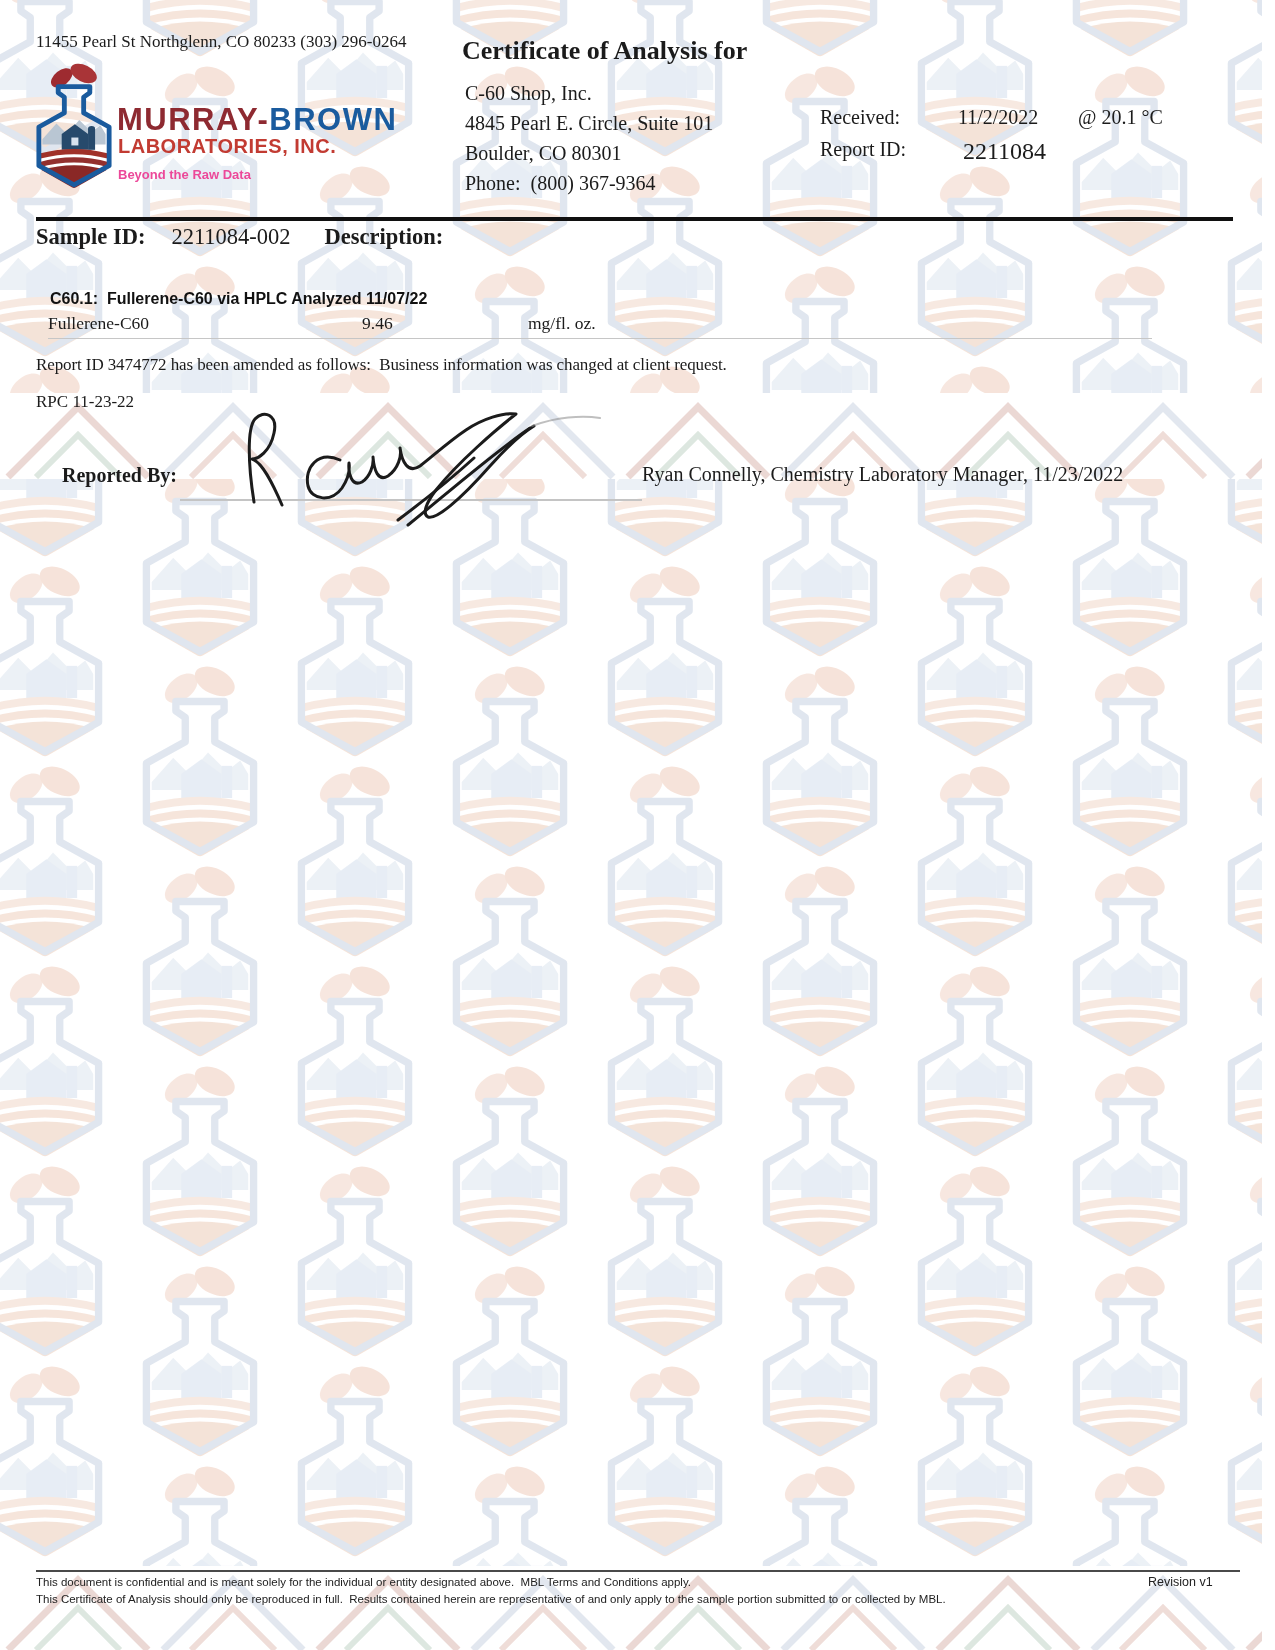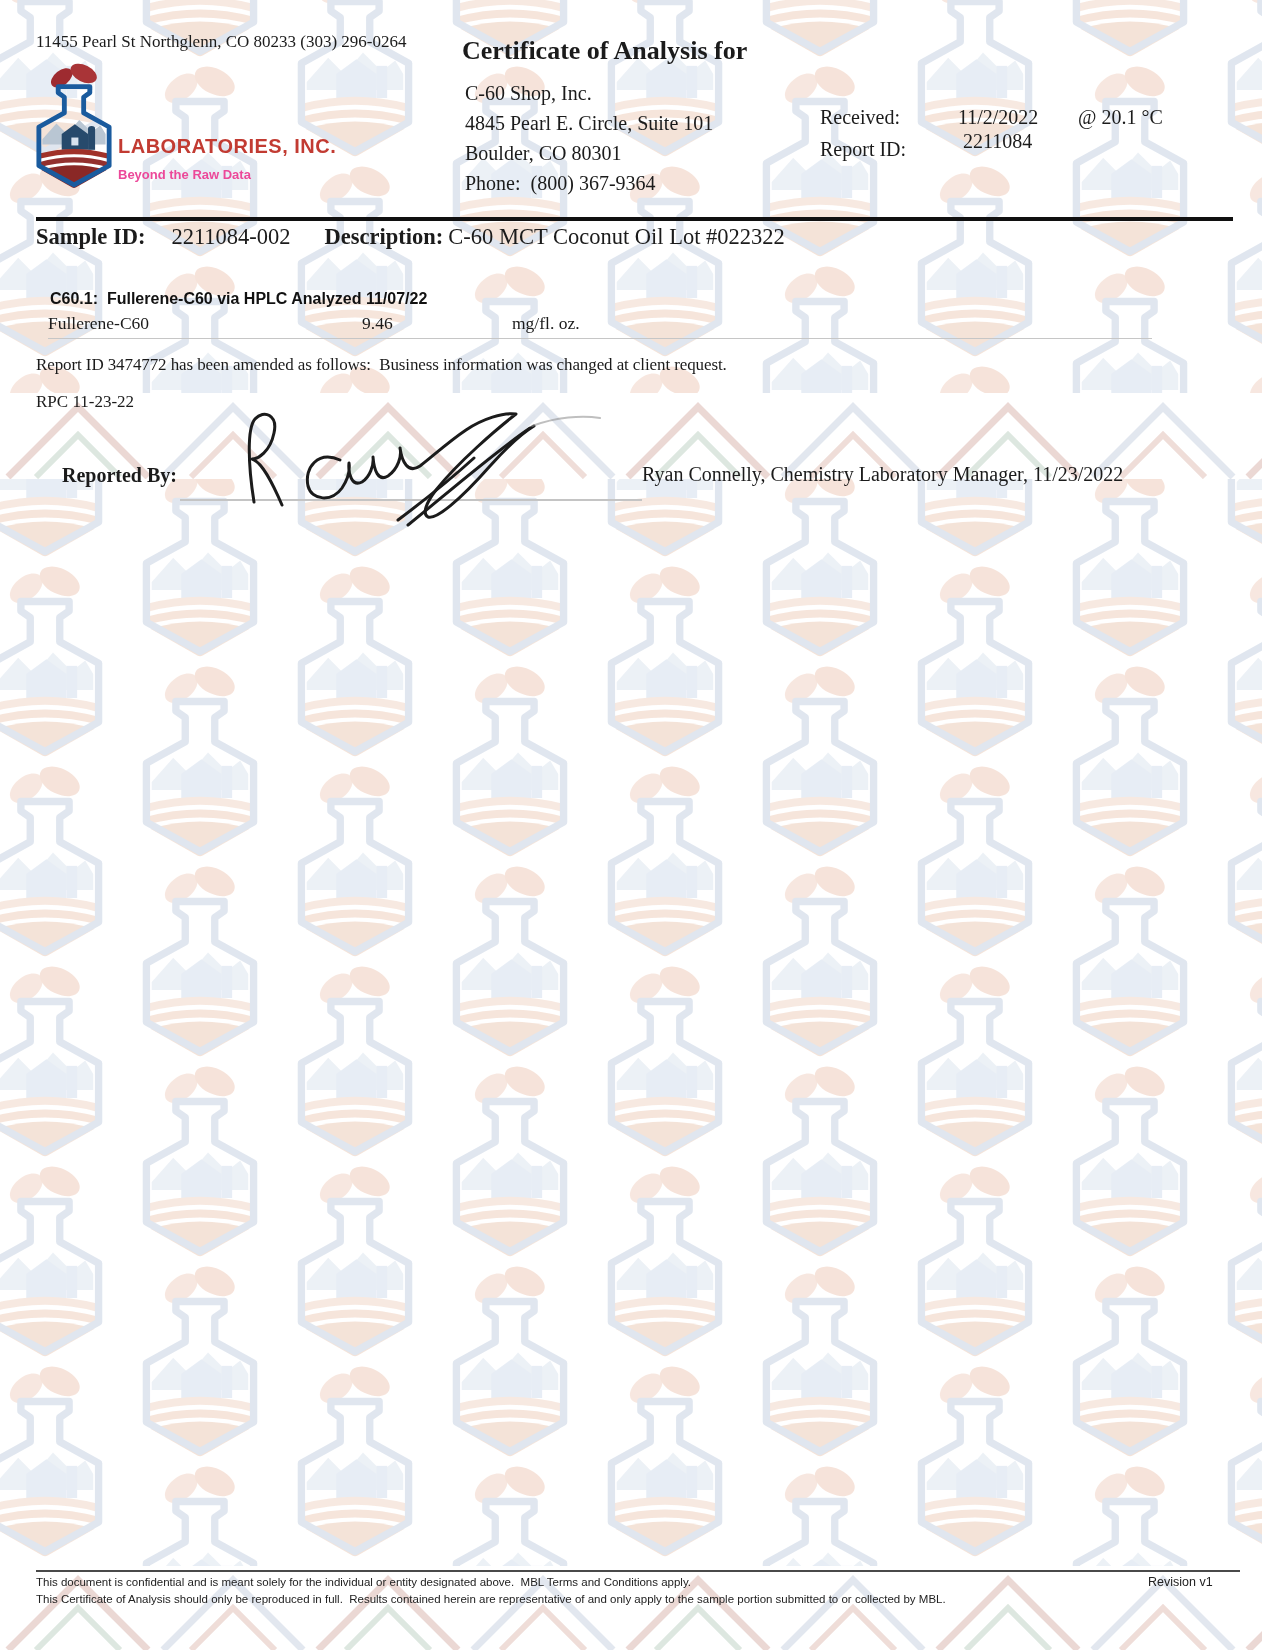--- a/index.html
+++ b/index.html
@@ -23,33 +23,33 @@
   .logo-text-1{left:117px;top:104px;font-size:31px;font-weight:bold;letter-spacing:1.5px;line-height:1;font-family:"Liberation Sans",sans-serif;}
   .logo-text-2{left:118px;top:136px;font-size:20px;font-weight:bold;letter-spacing:0.5px;line-height:1;font-family:"Liberation Sans",sans-serif;text-align:right;}
   .logo-text-3{left:118px;top:168px;font-size:13px;font-weight:bold;line-height:1;font-family:"Liberation Sans",sans-serif;}
 
   .cert-title{left:462px;top:36px;font-size:26px;font-weight:bold;}
   .client-block{left:465px;top:78px;font-size:20px;line-height:30px;}
   .recv-label{left:820px;top:106px;font-size:20px;}
   .recv-date{left:958px;top:106px;font-size:20px;}
   .recv-temp{left:1078px;top:106px;font-size:20px;}
   .repid-label{left:820px;top:138px;font-size:20px;}
-  .repid-value{left:963px;top:130px;font-size:20px;}
+  .repid-value{left:963px;top:138px;font-size:24px;}
 
   .rule-thick{left:36px;top:217px;width:1197px;height:3.5px;background:#101010;}
   .sample-row{left:36px;top:224px;font-size:22.5px;display:flex;align-items:center;}
   .sample-row .lbl{font-weight:bold;}
   .sample-id-val{margin-left:26px;}
   .desc-lbl{margin-left:34px;}
   .desc-val{margin-left:5px;}
 
   .section-title{left:50px;top:290px;font-size:16px;font-weight:bold;font-family:"Liberation Sans",sans-serif;color:#111;}
   .an-analyte{left:48px;top:313px;font-size:17.5px;}
   .an-result{left:362px;top:313px;font-size:17.5px;}
-  .an-units{left:512px;top:313px;font-size:17.5px;}
+  .an-units{left:528px;top:313px;font-size:17.5px;}
   .rule-thin{left:48px;top:338px;width:1104px;height:1px;background:#c6c6c6;}
 
   .amend-note{left:36px;top:355px;font-size:17px;letter-spacing:-0.1px;}
   .amend-by{left:36px;top:392px;font-size:17px;}
 
   .reported-by{left:62px;top:464px;font-size:20px;font-weight:bold;}
   .sig-line{left:180px;top:499px;width:462px;height:1.5px;background:#c4c4c4;}
   .sig-svg{left:212px;top:402px;z-index:3;}
   .signer{left:642px;top:463px;font-size:20px;}
 
@@ -111,20 +111,23 @@
     <path d="M36,82 L51,71 L66,82 L66,100 L36,100 Z" fill="#274A6C"></path>
     <rect x="66" y="76" width="8" height="24" fill="#274A6C"></rect>
     <ellipse cx="70" cy="76" rx="4" ry="3" fill="#274A6C"></ellipse>
     <rect x="47" y="86" width="8" height="9" fill="#D8E2EE"></rect>
     <path d="M12,104 Q50,94 88,104 L88,110 Q50,100 12,110 Z" fill="#A03129"></path>
     <path d="M10,114 Q50,103 90,114 L90,120 Q50,109 10,120 Z" fill="#93302E"></path>
     <path d="M13,123 Q50,112 87,123 L52,143 Q50,144 48,143 Z" fill="#8A2826"></path>
     <path d="M39,58 L10,74 L10,118 L50,140 L90,118 L90,74 L61,58 L61,40 L68,35 L68,28 L32,28 L32,35 L39,40 Z" fill="none" stroke="#1A5B9E" stroke-width="5.5" stroke-linejoin="round"></path>
   </svg>
 
+  <div class="abs z1 logo-text-1">
+    <span style="color:#8E2A31">MURRAY-</span><span style="color:#1A5B9E">BROWN</span>
+  </div>
   <div class="abs z1 logo-text-2" style="color:#C23B32">LABORATORIES, INC.</div>
   <div class="abs z1 logo-text-3" style="color:#ec4899">Beyond the Raw Data</div>
 
   <div class="abs z1 cert-title">Certificate of Analysis for</div>
 
   <div class="abs z1 client-block">
     <div>C-60 Shop, Inc.</div>
     <div>4845 Pearl E. Circle, Suite 101</div>
     <div>Boulder, CO 80301</div>
     <div>
@@ -138,21 +141,20 @@
   <div class="abs z1 recv-temp">@ 20.1 °C</div>
   <div class="abs z1 repid-label">Report ID:</div>
   <div class="abs z1 repid-value">2211084</div>
 
   <div class="abs z1 rule-thick"></div>
 
   <div class="abs z1 sample-row">
     <span class="lbl">Sample ID:</span>
     <span class="sample-id-val">2211084-002</span>
     <span class="lbl desc-lbl">Description:</span>
-    <span class="desc-val">C-60 MCT Coconut Oil Lot #022322</span>
   </div>
 
   <div class="abs z1 section-title pre">C60.1:  Fullerene-C60 via HPLC Analyzed 11/07/22</div>
 
   <div class="abs z1 an-analyte">Fullerene-C60</div>
   <div class="abs z1 an-result">9.46</div>
   <div class="abs z1 an-units">mg/fl. oz.</div>
 
   <div class="abs z1 rule-thin"></div>
 

